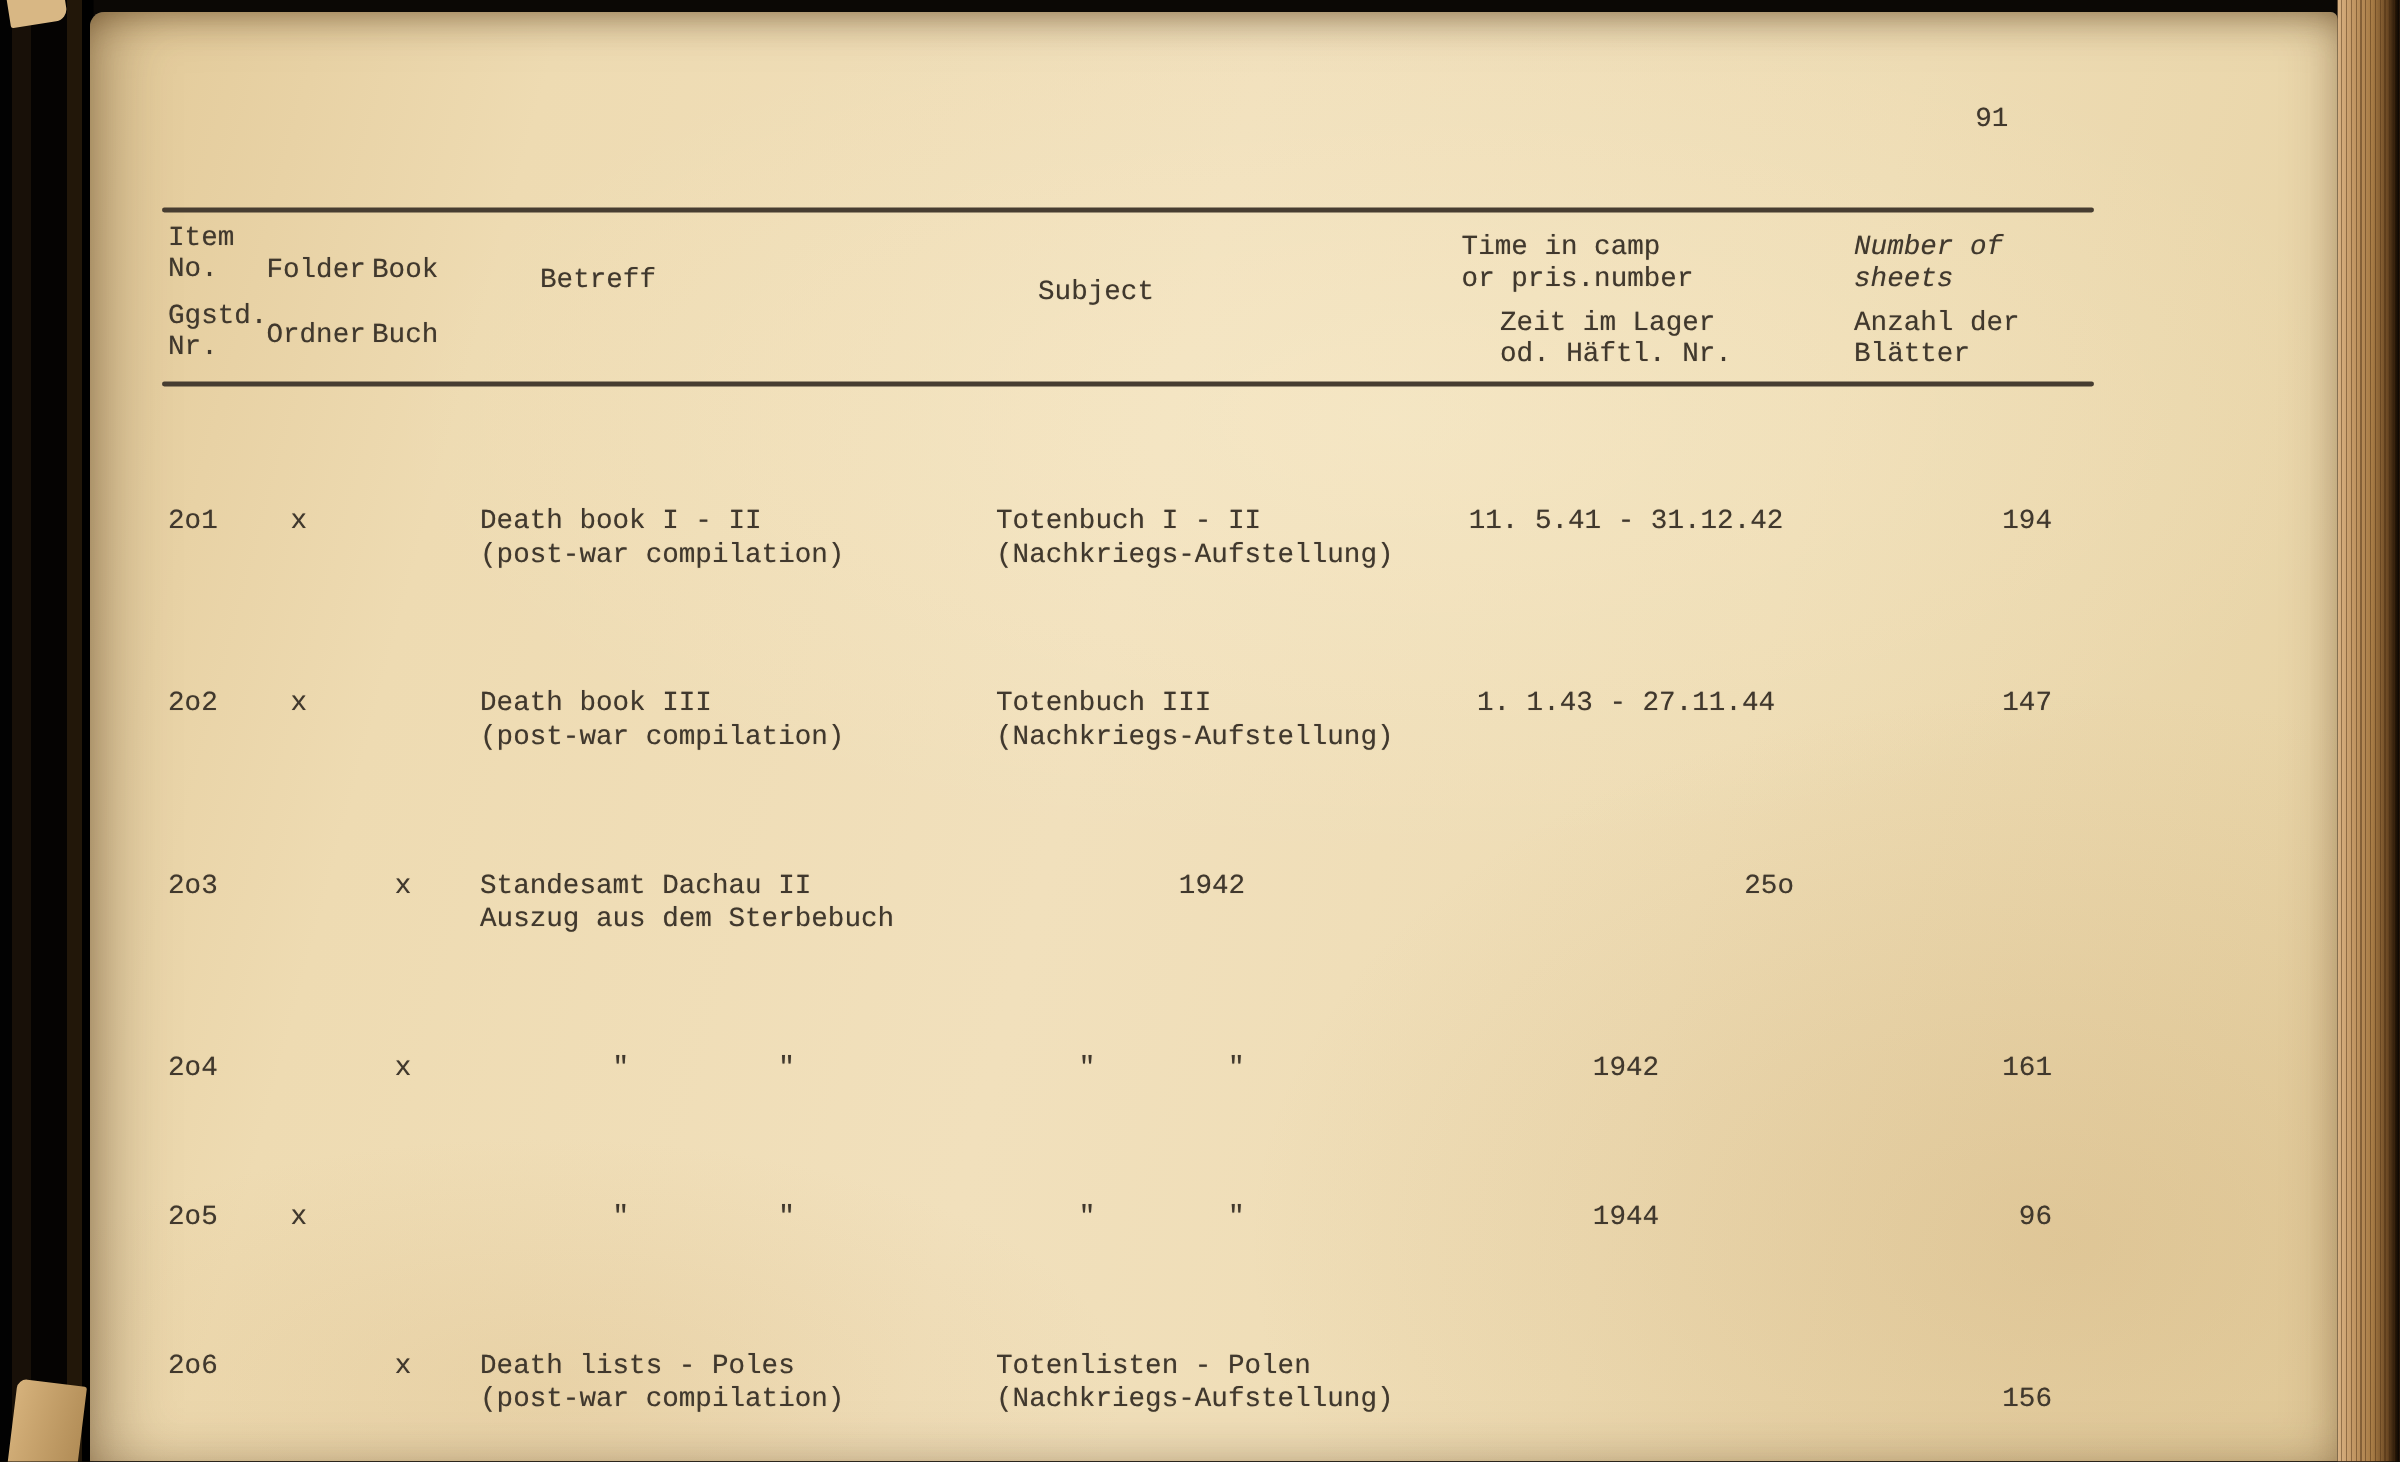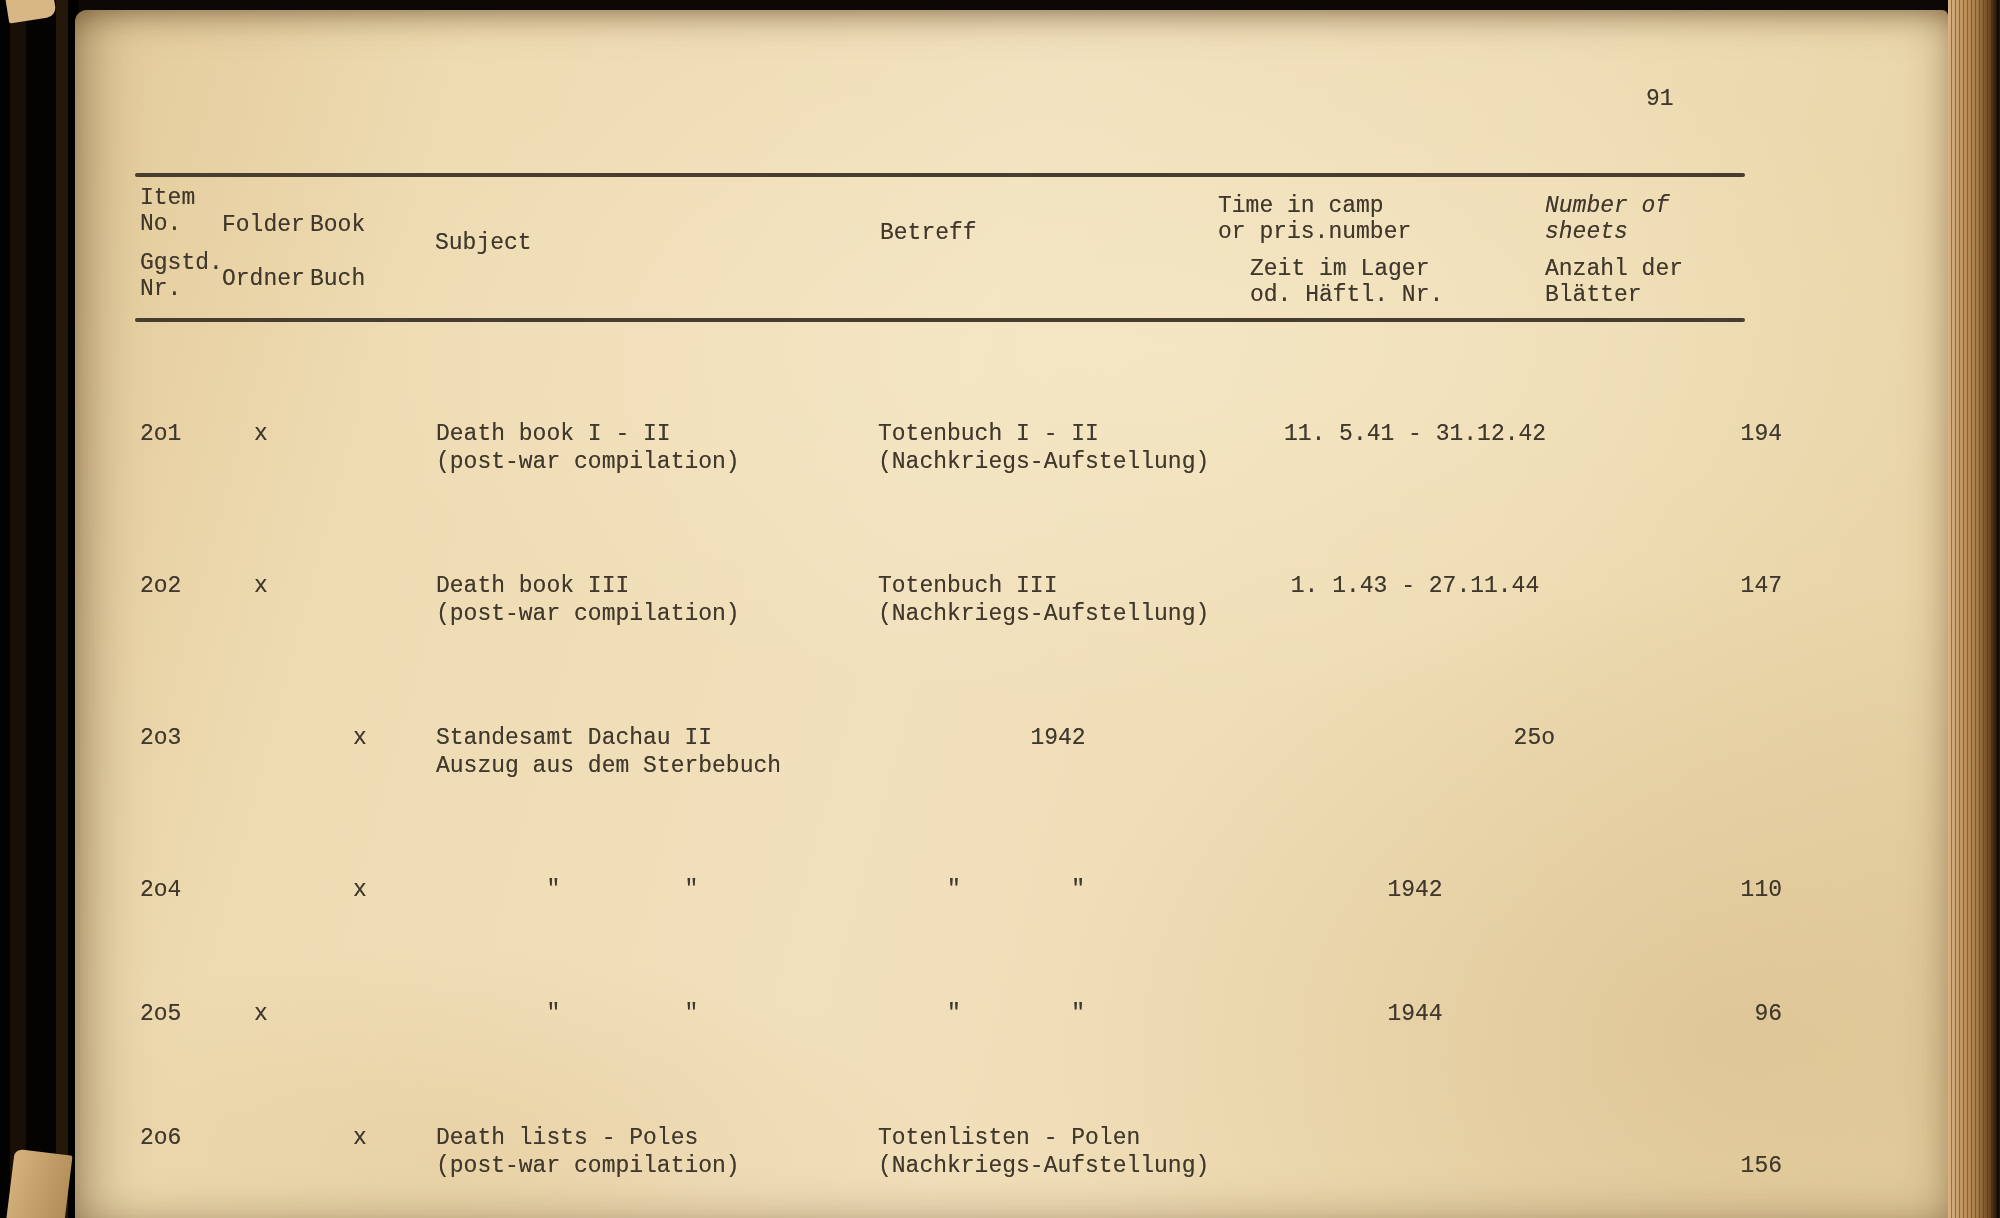--- a/index.html
+++ b/index.html
@@ -63,21 +63,21 @@
   .hc .en,.hc .de{position:absolute;left:0;right:0;}
   .h-item .en{top:5px;padding-left:5px;}      .h-item .de{top:70px;padding-left:5px;}
   .h-folder .en{top:32px;}                    .h-folder .de{top:86px;}
   .h-book .en{top:32px;padding-left:3px;}     .h-book .de{top:86px;padding-left:3px;}
   .h-subject .en{top:50px;padding-left:55px;}
   .h-betreff .en{top:40px;padding-left:70px;}
   .h-time .en{top:13px;padding-left:8px;}     .h-time .de{top:76px;padding-left:8px;margin-left:32px;}
   .h-sheets .en{top:13px;padding-left:45px;font-style:italic;}  .h-sheets .de{top:76px;padding-left:45px;}
   
   .tbody{position:absolute;top:326px;left:60px;width:1580px;font-size:23px;line-height:28px;}
-  .row{margin-bottom:12px;gap:12px;}
+  .row{margin-bottom:12px;}
   .c-item{padding-left:5px;}
   .c-folder{padding-left:20px;}
   .c-book{padding-left:22px;}
   .c-subject{padding-left:20px;}
   .c-betreff{padding-left:20px;}
   .c-time{text-align:center;}
   .c-sheets{text-align:right;padding-right:5px;}
   .paper, .paper div{text-shadow:0 0 0.6px rgba(64,56,45,.55);}
 </style>
 </head>
@@ -102,25 +102,25 @@
 Nr.</div>
     </div>
     <div class="hc h-folder">
       <div class="en">Folder</div>
       <div class="de">Ordner</div>
     </div>
     <div class="hc h-book">
       <div class="en">Book</div>
       <div class="de">Buch</div>
     </div>
+    <div class="hc h-betreff">
+      <div class="en">Betreff</div>
+    </div>
     <div class="hc h-subject">
       <div class="en">Subject</div>
-    </div>
-    <div class="hc h-betreff">
-      <div class="en">Betreff</div>
     </div>
     <div class="hc h-time">
       <div class="en">Time in camp
 or pris.number</div>
       <div class="de">Zeit im Lager
 od. Häftl. Nr.</div>
     </div>
     <div class="hc h-sheets">
       <div class="en">Number of
 sheets</div>
@@ -167,21 +167,21 @@
       <div class="c-sheets">25o</div>
     </div>
 
     <div class="row grid">
       <div class="c-item">2o4</div>
       <div class="c-folder"></div>
       <div class="c-book">x</div>
       <div class="c-subject">        "         "</div>
       <div class="c-betreff">     "        "</div>
       <div class="c-time">1942</div>
-      <div class="c-sheets">110</div>
+      <div class="c-sheets">161</div>
     </div>
 
     <div class="row grid">
       <div class="c-item">2o5</div>
       <div class="c-folder">x</div>
       <div class="c-book"></div>
       <div class="c-subject">        "         "</div>
       <div class="c-betreff">     "        "</div>
       <div class="c-time">1944</div>
       <div class="c-sheets">96</div>

